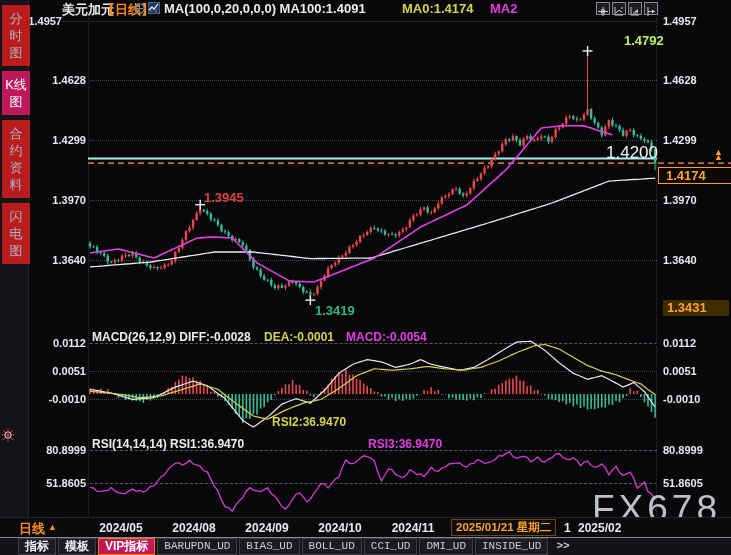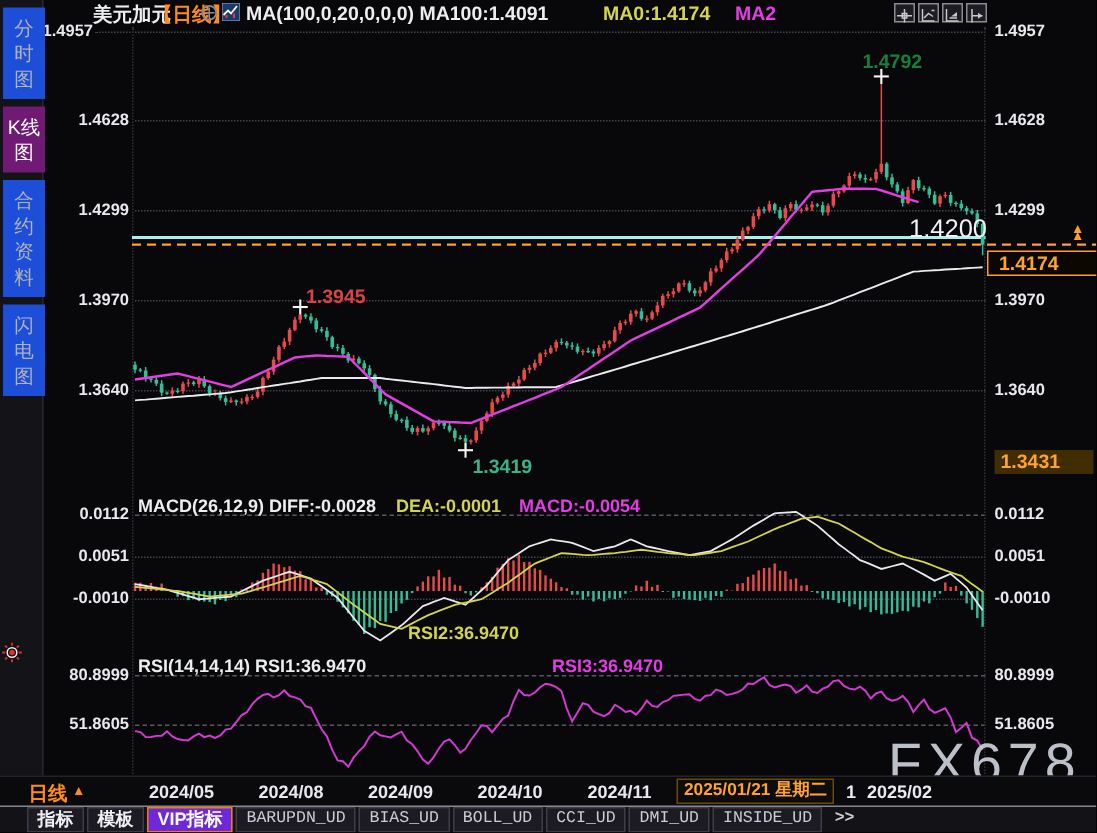--- a/index.html
+++ b/index.html
@@ -1,23 +1,23 @@
 <!DOCTYPE html>
 <html><head>
 <meta charset="utf-8">
 <style>
   html,body{margin:0;padding:0;background:#000;}
   #app{position:relative;width:731px;height:555px;background:#08080b;overflow:hidden;
        font-family:"Liberation Sans","DejaVu Sans",sans-serif;color:#ddd;}
   
   #sidebar{position:absolute;left:0;top:0;width:28px;height:517px;background:#131318;
            border-right:1px solid #26262c;z-index:22;}
-  .vtab{width:24px;margin:5px 2px;padding:5px 2px;background:#1d4ed8;color:#b2b2bc;
+  .vtab{width:24px;margin:5px 2px;padding:5px 2px;background:#b91c1c;color:#b2b2bc;
         font-size:13px;line-height:17px;text-align:center;word-break:break-all;cursor:pointer;}
-  .vtab.active{background:#701a75;color:#fff;}
+  .vtab.active{background:#be185d;color:#fff;}
   
   #header{position:absolute;left:28px;top:0;width:703px;height:17px;z-index:25;}
   .h-item{position:absolute;top:1px;font-size:13px;font-weight:600;white-space:nowrap;}
   .c-white{color:#eceded}.c-orange{color:#ff8c1a}.c-yellow{color:#d3d44e}.c-magenta{color:#e33ee3}
   .toolbtn{position:absolute;top:2px;width:14px;height:13px;background:#1c1c22;
            border:1px solid #8a8a94;box-sizing:border-box;cursor:pointer;}
   
   .axlbl{position:absolute;font-size:11px;font-weight:700;color:#e8e8ee;z-index:10;line-height:14px;white-space:nowrap;}
   .hgrid{position:absolute;height:0;border-top:1px dotted #43434e;z-index:1;}
   .hgrid.dash{border-top:1px dashed #575761;}
@@ -42,21 +42,21 @@
       border:1px solid #6b4a00;color:#ffa22e;font-size:11.5px;font-weight:700;padding:0 4px;z-index:31;}
   #date-after{position:absolute;left:564px;top:3px;color:#e8e8ee;font-size:12px;font-weight:700;}
   #date-last{position:absolute;left:578px;top:3px;color:#e8e8ee;font-size:12px;font-weight:700;text-align:right;}
   
   #bottombar{position:absolute;left:0;top:537px;width:731px;height:18px;background:#121217;
       border-top:1px solid #86868e;display:flex;gap:2px;padding-left:18px;align-items:center;
       box-sizing:border-box;z-index:35;}
   .btab{height:15px;line-height:14px;padding:0 6px;background:#1b1b21;border:1px solid #3d3d47;
         color:#ccccd2;font-family:"Liberation Mono","DejaVu Sans Mono",monospace;font-size:11px;cursor:pointer;}
   .btab.cn{font-family:"Liberation Sans",sans-serif;font-size:12px;font-weight:700;color:#f0f0f4;}
-  .btab.vip{background:#6d28d9;border-color:#f57c00;color:#fff;font-family:"Liberation Sans",sans-serif;
+  .btab.vip{background:#be185d;border-color:#f57c00;color:#fff;font-family:"Liberation Sans",sans-serif;
             font-size:12px;font-weight:700;}
   .btab.more{background:none;border:none;color:#ccccd2;font-weight:700;}
   #watermark{position:absolute;left:592px;top:488px;font-size:37px;letter-spacing:4px;color:#c9ced8;
       opacity:0.93;z-index:28;font-weight:400;}
 </style>
 </head>
 <body>
 
 <div id="app">
 
@@ -632,21 +632,21 @@
         <line x1="2.4" y1="2.4" x2="3.8" y2="3.8"></line>
           <line x1="10.2" y1="10.2" x2="11.6" y2="11.6"></line>
         <line x1="2.4" y1="11.6" x2="3.8" y2="10.2"></line>
           <line x1="10.2" y1="3.8" x2="11.6" y2="2.4"></line>
       </g>
       <circle cx="7" cy="7" r="3.2" fill="none" stroke="#f0f0f0" stroke-width="1"></circle>
       <circle cx="7" cy="7" r="1.8" fill="#e03030"></circle>
     </svg>
   </div>
 
-  <div class="note" style="left:575px;top:33px;color:#15803d">1.4792</div>
+  <div class="note" style="left:624px;top:33px;color:#bef264">1.4792</div>
   <div class="note" style="left:204px;top:190px;color:#d94343">1.3945</div>
   <div class="note" style="left:315px;top:303px;color:#3ab483">1.3419</div>
   <div class="lvl-label" style="left:606px;top:143px;width:48px;text-align:right">1.4200</div>
   <div id="last-price-box">1.4174</div>
   <div id="last-price-arrow">▲<br>▲</div>
   <div id="min-price-box">1.3431</div>
 
   <div class="ind-lbl c-white" style="left:92px;top:330px">MACD(26,12,9) DIFF:-0.0028</div>
   <div class="ind-lbl c-yellow" style="left:264px;top:330px">DEA:-0.0001</div>
   <div class="ind-lbl c-magenta" style="left:346px;top:330px">MACD:-0.0054</div>

